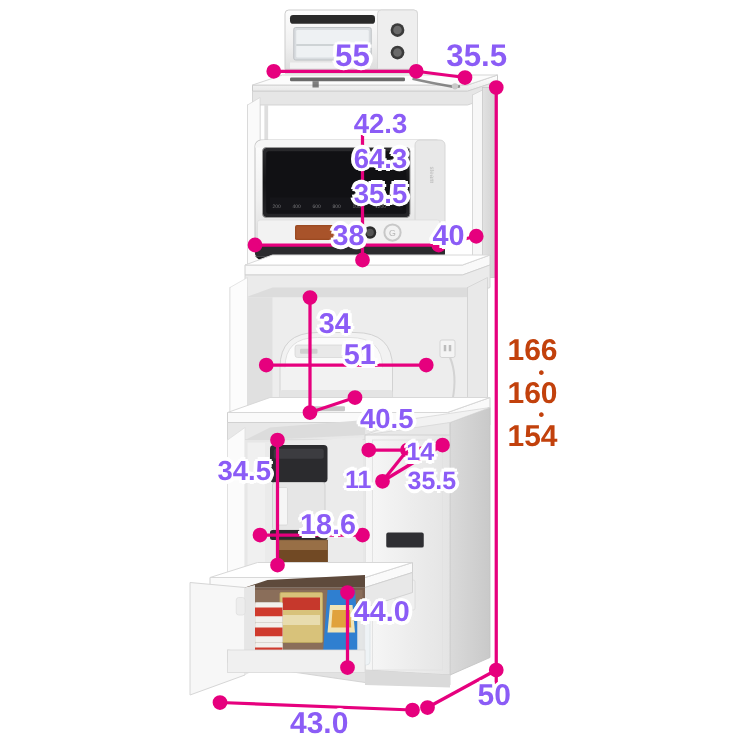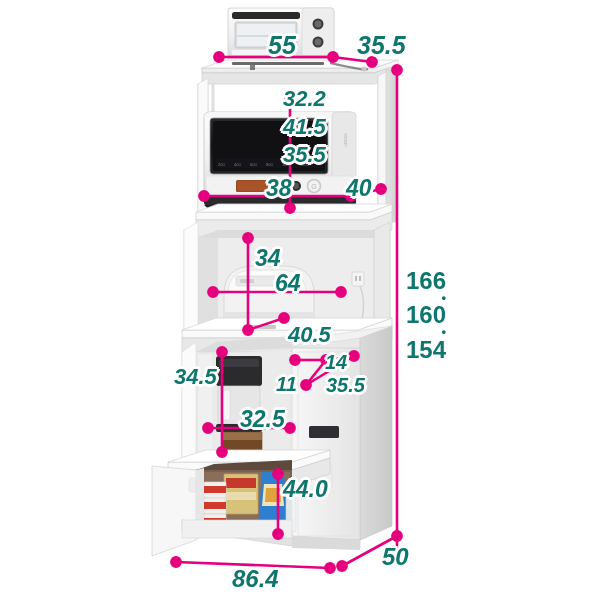--- a/index.html
+++ b/index.html
@@ -20,42 +20,41 @@
   #photo-layer, #anno-layer {
     position: absolute;
     left: 0; top: 0;
     width: 600px;
     height: 600px;
   }
   #anno-layer { pointer-events: none; }
 
   .dim-label {
     position: absolute;
-    color: #0f766e;
+    color: #8b5cf6;
     font-family: "Liberation Sans", sans-serif;
     font-weight: 700;
     line-height: 1;
     white-space: nowrap;
     -webkit-text-stroke: 4px #ffffff;
     paint-order: stroke fill;
-    font-style: italic;
   }
   .dim-label.shadowed {
     text-shadow:
       2px 0 0 #fff, -2px 0 0 #fff, 0 2px 0 #fff, 0 -2px 0 #fff,
       2px 2px 0 #fff, -2px 2px 0 #fff, 2px -2px 0 #fff, -2px -2px 0 #fff,
       3px 0 0 #fff, -3px 0 0 #fff, 0 3px 0 #fff, 0 -3px 0 #fff;
     -webkit-text-stroke: 0;
   }
   .stack-label {
     position: absolute;
-    color: #0f766e;
+    color: #c2410c;
     font-weight: 700;
     line-height: 1.05;
-    text-align: right;
+    text-align: center;
     white-space: nowrap;
   }
   .stack-label .sep {
     display: block;
     font-size: 13px;
     line-height: 0.7;
     padding-left: 14px;
   }
 </style>
 </head>
@@ -365,53 +364,53 @@
         <circle cx="342" cy="566" r="4.6"></circle>
         <circle cx="397" cy="536" r="4.6"></circle>
       </g>
     </g>
   </svg>
 
   <div class="dim-label shadowed" style="left:268px; top:33px; font-size:25px;">55</div>
 
   <div class="dim-label shadowed" style="left:357px; top:33px; font-size:25px;">35.5</div>
 
-  <div class="dim-label shadowed" style="left:283px; top:88px; font-size:22px;">32.2</div>
-
-  <div class="dim-label shadowed" style="left:283px; top:116px; font-size:22px;">41.5</div>
+  <div class="dim-label shadowed" style="left:283px; top:88px; font-size:22px;">42.3</div>
+
+  <div class="dim-label shadowed" style="left:283px; top:116px; font-size:22px;">64.3</div>
 
   <div class="dim-label shadowed" style="left:283px; top:144px; font-size:22px;">35.5</div>
 
   <div class="dim-label shadowed" style="left:266px; top:177px; font-size:23px;">38</div>
 
   <div class="dim-label shadowed" style="left:346px; top:177px; font-size:23px;">40</div>
 
   <div class="dim-label shadowed" style="left:255px; top:247px; font-size:23px;">34</div>
 
-  <div class="dim-label shadowed" style="left:275px; top:272px; font-size:23px;">64</div>
+  <div class="dim-label shadowed" style="left:275px; top:272px; font-size:23px;">51</div>
 
   <div class="dim-label shadowed" style="left:288px; top:324px; font-size:22px;">40.5</div>
 
   <div class="dim-label shadowed" style="left:276px; top:339px; font-size:20px;margin-top:35px;">11</div>
 
   <div class="dim-label shadowed" style="left:325px; top:352px; font-size:20px;">14</div>
 
   <div class="dim-label shadowed" style="left:326px; top:375px; font-size:20px;">35.5</div>
 
   <div class="dim-label shadowed" style="left:174px; top:366px; font-size:22px;text-align:right;">34.5</div>
 
-  <div class="dim-label shadowed" style="left:240px; top:408px; font-size:23px;">32.5</div>
+  <div class="dim-label shadowed" style="left:240px; top:408px; font-size:23px;">18.6</div>
 
   <div class="dim-label shadowed" style="left:283px; top:478px; font-size:23px;">44.0</div>
 
   <div class="stack-label" style="left:406px; top:268px; font-size:24px;">
     <span>166</span>
     <span class="sep">•</span>
     <span>160</span>
     <span class="sep">•</span>
     <span>154</span>
   </div>
 
-  <div class="dim-label shadowed" style="left:232px; top:567px; font-size:24px;">86.4</div>
+  <div class="dim-label shadowed" style="left:232px; top:567px; font-size:24px;">43.0</div>
 
   <div class="dim-label shadowed" style="left:382px; top:545px; font-size:24px;">50</div>
 
 </div>
 
 </body></html>

